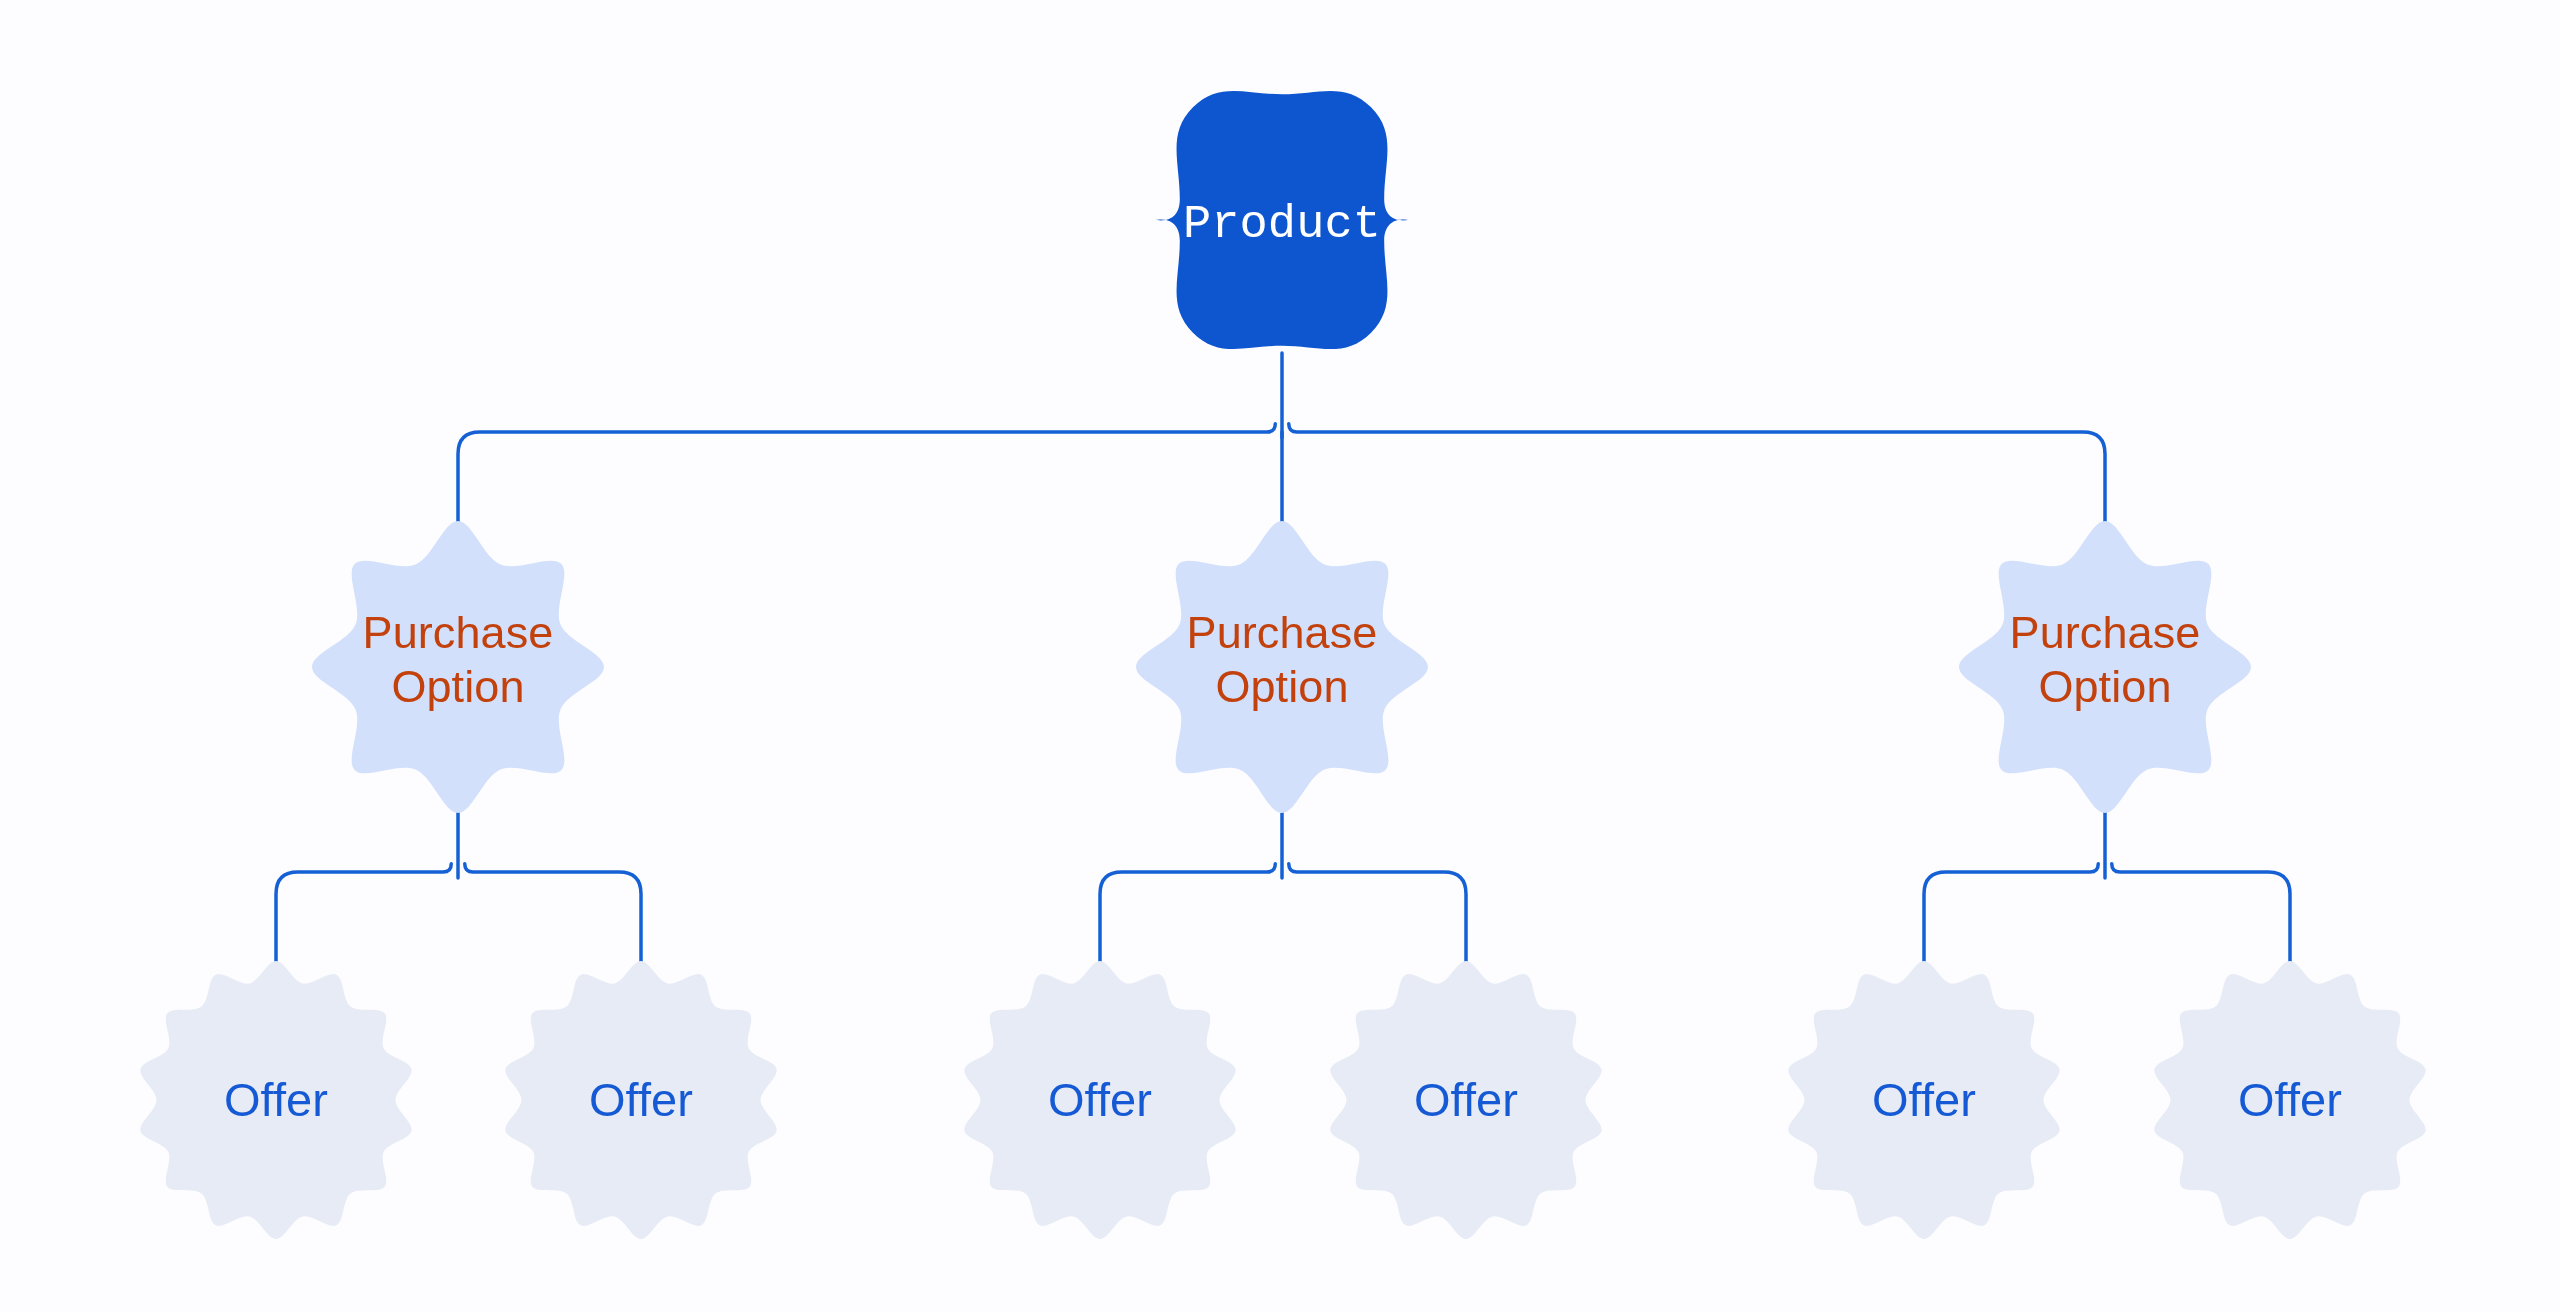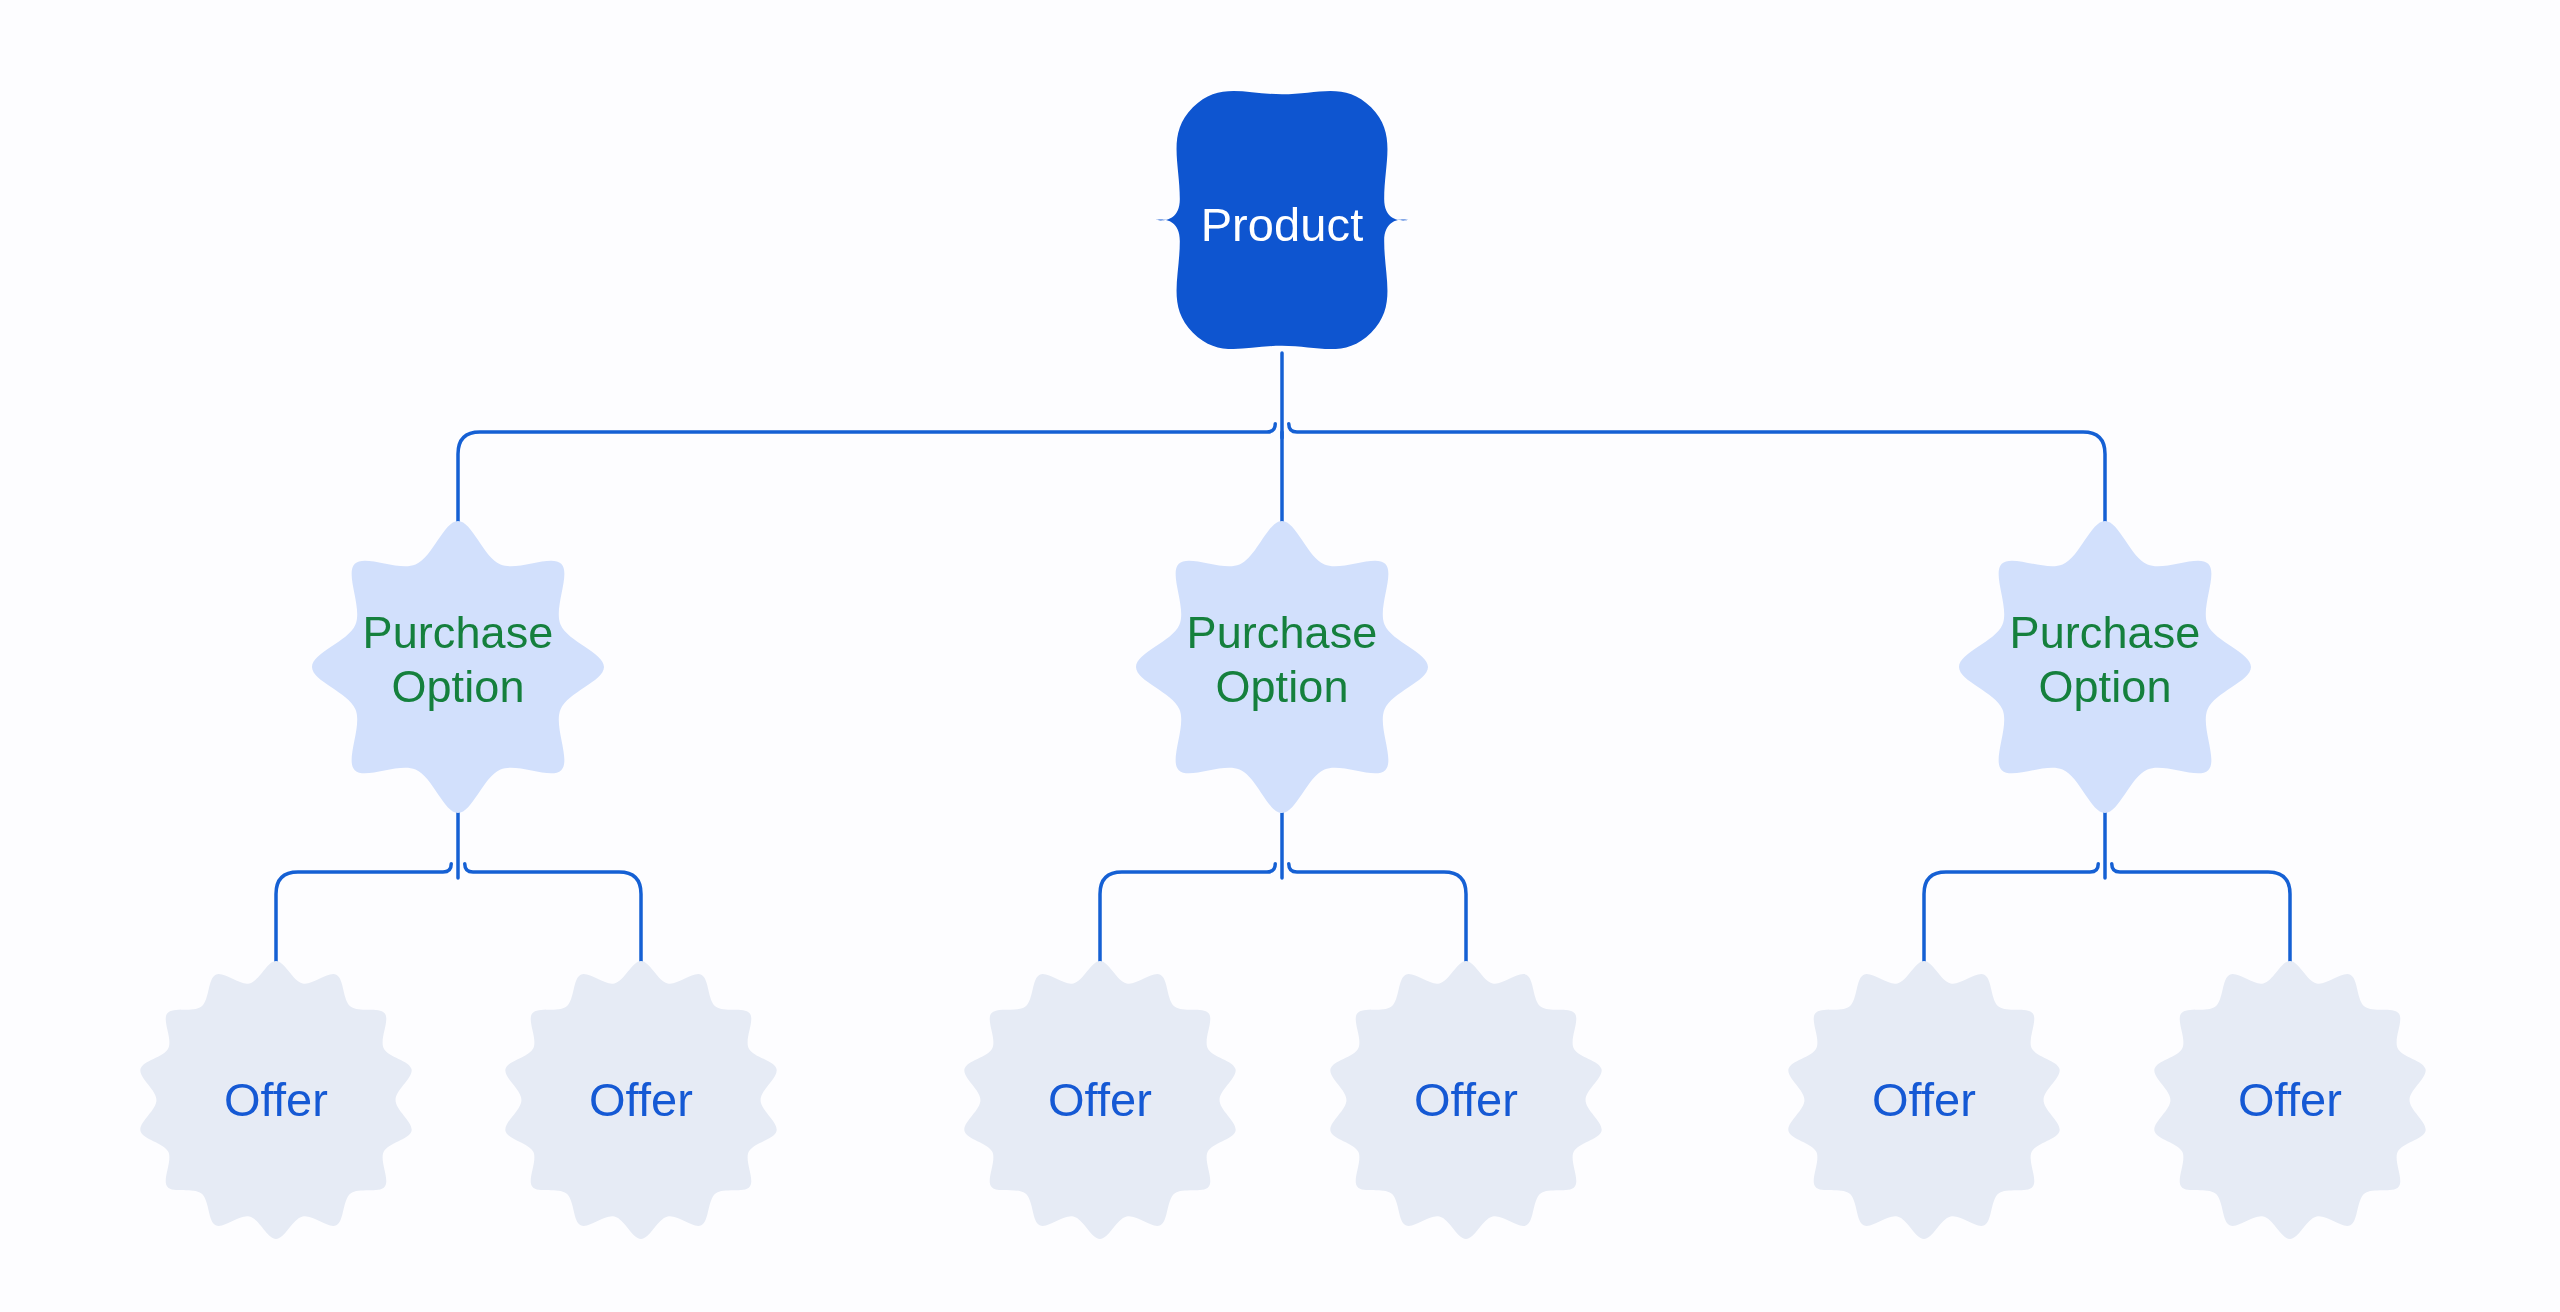--- a/index.html
+++ b/index.html
@@ -20,21 +20,21 @@
   }
   .node .blob{position:absolute;inset:0;}
   .node .label{
     position:relative;z-index:2;
     line-height:1.20;
     white-space:pre-line;
     letter-spacing:0.1px;
   }
 
   .n-product .label{color:#ffffff;font-size:47px;font-weight:400;}
-  .n-option  .label{color:#15803d;font-size:45px;font-weight:400;}
+  .n-option  .label{color:#c2410c;font-size:45px;font-weight:400;}
   .n-offer   .label{color:#1559d4;font-size:47px;font-weight:400;}
 </style>
 </head>
 <body>
 
 <div id="stage">
 
   <svg id="wires" viewBox="0 0 2560 1312" xmlns="http://www.w3.org/2000/svg">
     <defs>
       <clipPath id="clip-none">
@@ -51,21 +51,21 @@
         <path d="M 473 872 Q 464.75 872 464.75 863.75 M 473 872 L 619 872 Q 641 872 641 894 L 641 971"></path>
         <path d="M 1282 791 L 1282 878"></path>
         <path d="M 1267 872 Q 1275.25 872 1275.25 863.75 M 1267 872 L 1122 872 Q 1100 872 1100 894 L 1100 971"></path>
         <path d="M 1297 872 Q 1288.75 872 1288.75 863.75 M 1297 872 L 1444 872 Q 1466 872 1466 894 L 1466 971"></path>
         <path d="M 2105 791 L 2105 878"></path>
         <path d="M 2090 872 Q 2098.25 872 2098.25 863.75 M 2090 872 L 1946 872 Q 1924 872 1924 894 L 1924 971"></path>
         <path d="M 2120 872 Q 2111.75 872 2111.75 863.75 M 2120 872 L 2268 872 Q 2290 872 2290 894 L 2290 971"></path>
       </g>
   </svg>
 
-  <div class="node n-product" style="left: 1151px; top: 89px; width: 262px; height: 272px;">
+  <div class="node n-product" style="left: 1151px; top: 89px; width: 262px; height: 272px; font-family: Liberation Mono, monospace;">
     <svg class="blob" viewBox="0 0 200 200" preserveAspectRatio="none" fill="#0e55d0">
       <path d="M 100 4
                C 128 4 148 -6 168 14
                C 188 34 178 56 178 84
                C 178 104 196 100 196 100
                C 196 100 178 96 178 116
                C 178 144 188 166 168 186
                C 148 206 128 196 100 196
                C 72 196 52 206 32 186
                C 12 166 22 144 22 116

